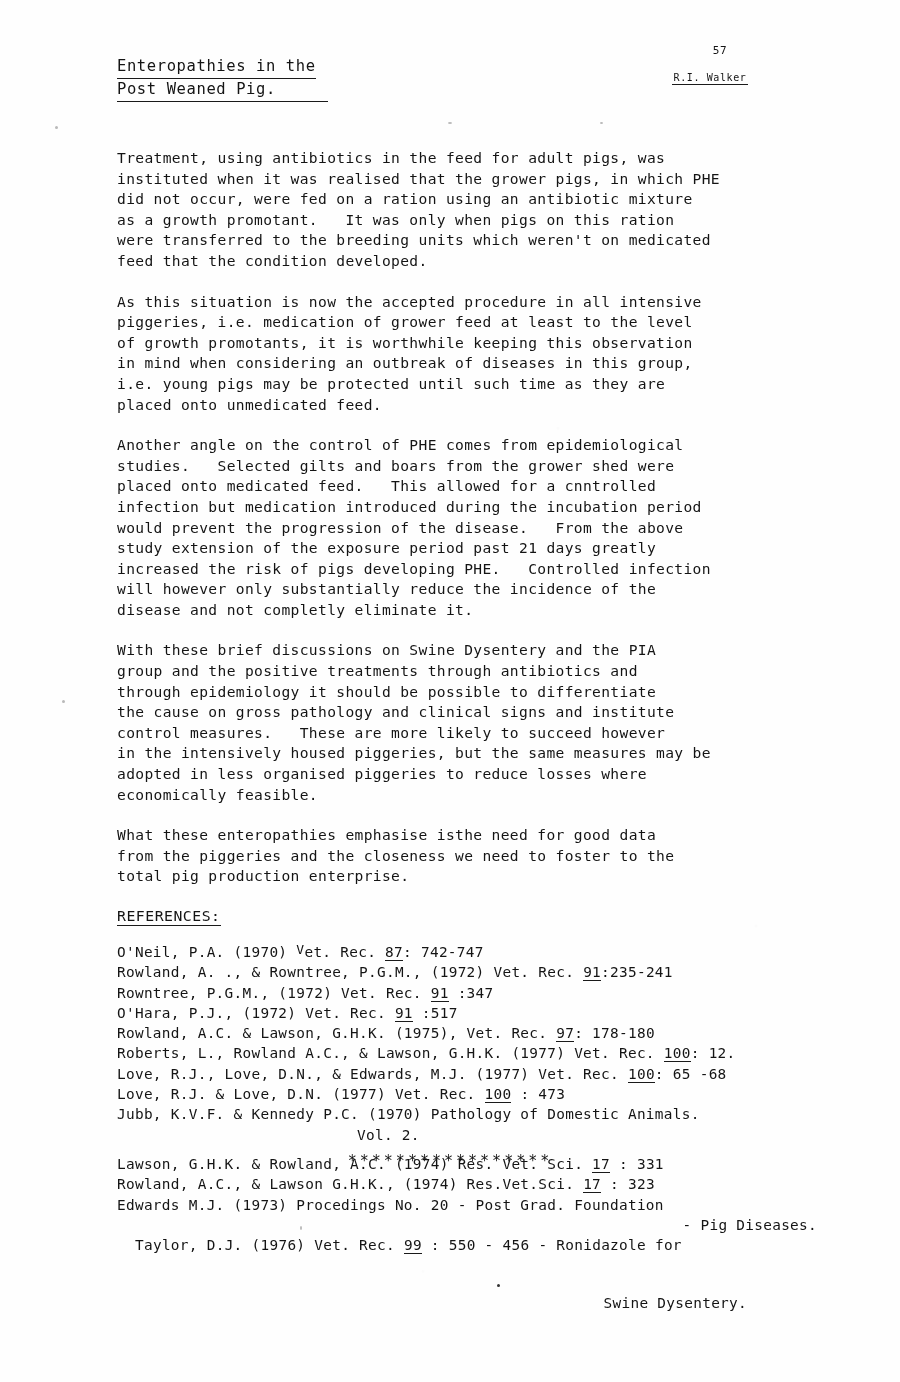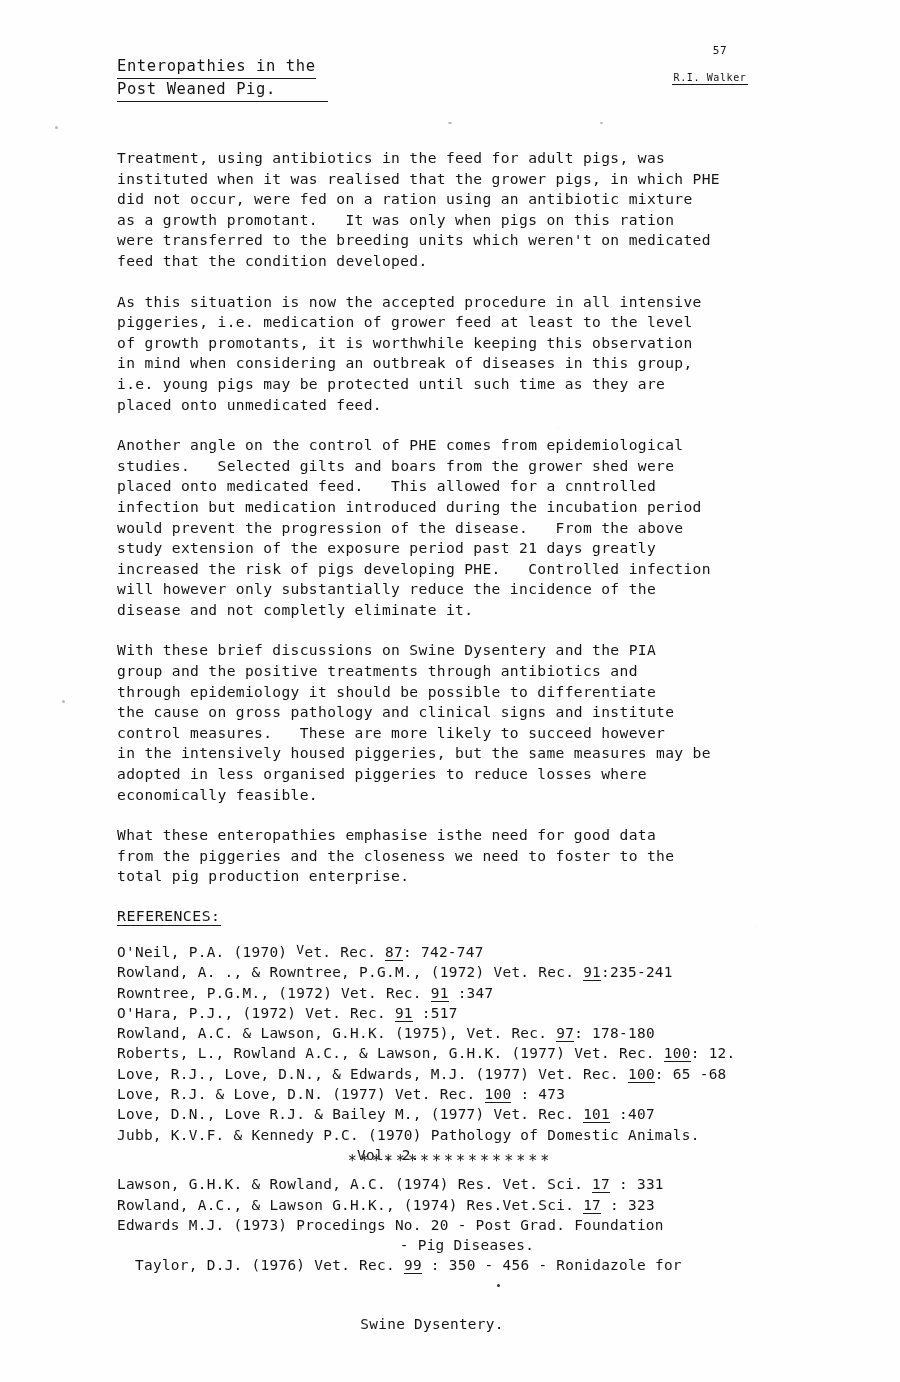--- a/index.html
+++ b/index.html
@@ -122,21 +122,21 @@
     padding-bottom: 1px;
   }
   .ref-line .sup {
     display: inline-block;
     vertical-align: 3px;
     font-size: 13px;
   }
   .ref-gap { height: 9px; }
   .ref-cont {
     white-space: pre;
-    text-align: center;
+    text-align: right;
     padding-right: 40px;
   }
   .ref-cont2 {
     white-space: pre;
     padding-left: 240px;
   }
 
   .asterisks {
     position: absolute;
     left: 0;
@@ -224,37 +224,36 @@
 
 
       <div class="ref-line"><span>Rowland, A.C. &amp; Lawson, G.H.K. (1975), Vet. Rec. </span><span class="vol">97</span><span>: 178-180</span></div>
 
       <div class="ref-line"><span>Roberts, L., Rowland A.C., &amp; Lawson, G.H.K. (1977) Vet. Rec. </span><span class="vol">100</span><span>: 12.</span></div>
 
       <div class="ref-line"><span>Love, R.J., Love, D.N., &amp; Edwards, M.J. (1977) Vet. Rec. </span><span class="vol">100</span><span>: 65 -68</span></div>
 
       <div class="ref-line"><span>Love, R.J. &amp; Love, D.N. (1977) Vet. Rec. </span><span class="vol">100</span><span> : 473</span></div>
 
-      <div class="ref-line"><span>Love, D.N., Love R.J. &amp; Bailey M., (1977) Vet. Rec. </span><span class="vol">101</span><span> :407</span></div>
 
       <div class="ref-line"><span>Jubb, K.V.F. &amp; Kennedy P.C. (1970) Pathology of Domestic Animals.</span></div>
 
       <div class="ref-cont2">Vol. 2.</div>
 
       <div class="ref-gap"></div>
 
       <div class="ref-line"><span>Lawson, G.H.K. &amp; Rowland, A.C. (1974) Res. Vet. Sci. </span><span class="vol">17</span><span> : 331</span></div>
 
       <div class="ref-line"><span>Rowland, A.C., &amp; Lawson G.H.K., (1974) Res.Vet.Sci. </span><span class="vol">17</span><span> : 323</span></div>
 
       <div class="ref-line"><span>Edwards M.J. (1973) Procedings No. 20 - Post Grad. Foundation</span></div>
 
       <div class="ref-cont">- Pig Diseases.</div>
 
-      <div class="ref-line" style="padding-left:18px;"><span>Taylor, D.J. (1976) Vet. Rec. </span><span class="vol">99</span><span> : 350 - 456 - Ronidazole for</span></div>
+      <div class="ref-line" style="padding-left:18px;"><span>Taylor, D.J. (1976) Vet. Rec. </span><span class="vol">99</span><span> : 550 - 456 - Ronidazole for</span></div>
 
       <div class="ref-cont" style="padding-right:110px;margin-top:38px;">Swine Dysentery.</div>
 
     </div>
   </div>
 
   <div class="asterisks">*****************</div>
 </div>
 
 </body></html>

